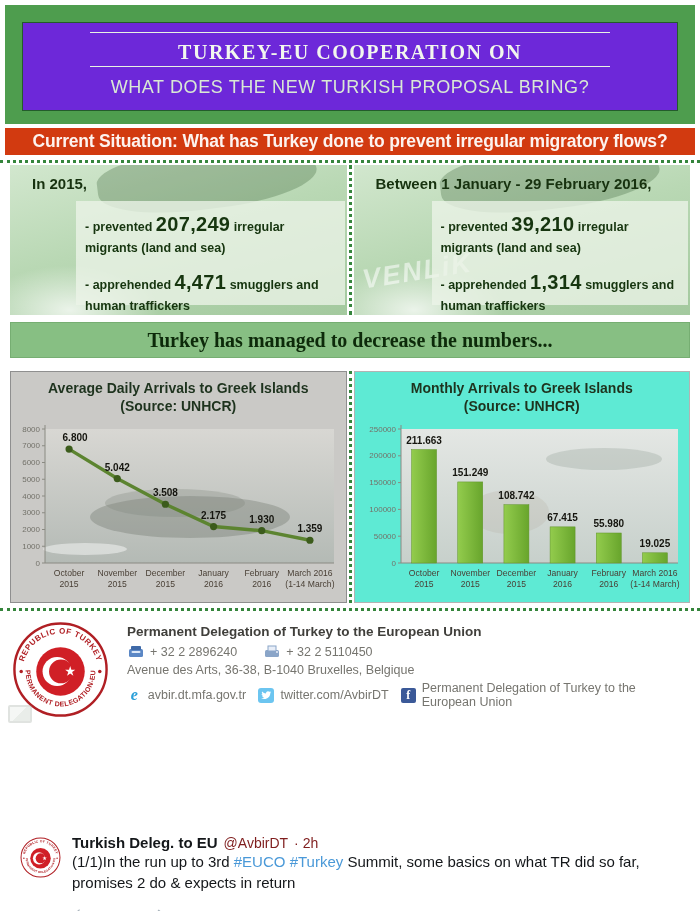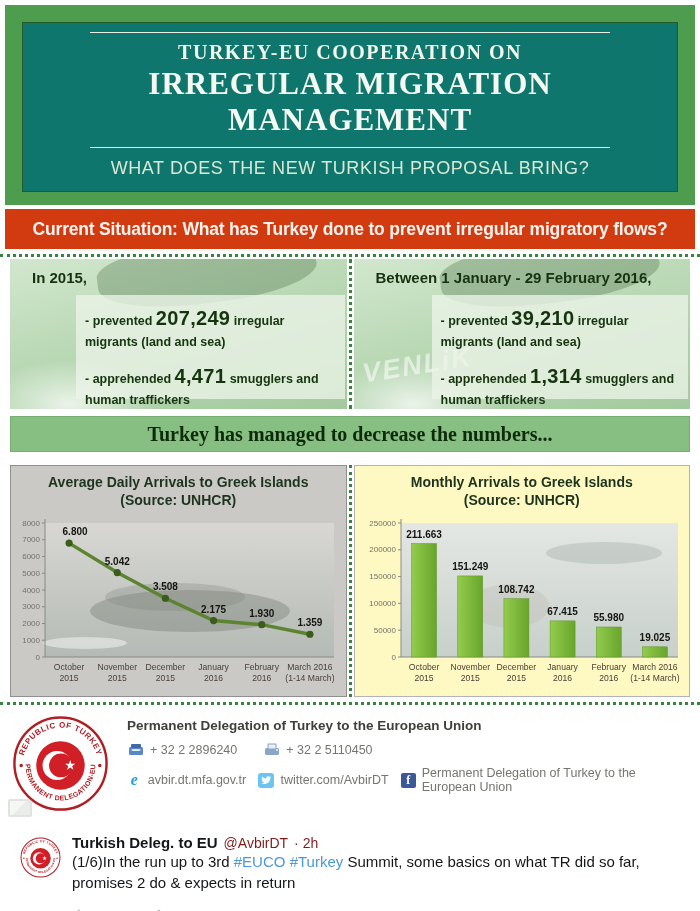--- a/index.html
+++ b/index.html
@@ -7,37 +7,37 @@
   body {
     width:700px; height:911px; overflow:hidden; position:relative;
     font-family:"Liberation Sans", sans-serif;
   }
 
   
   .infographic { position:absolute; left:0; top:0; width:700px; }
 
   
   .hero { margin:5px 5px 0 5px; background:#4e9d4e; padding:17px 17px 13px 17px; }
-  .hero-box { background:#0f766e; border:1px solid #235c2b; padding:9px 0 12px 0; }
+  .hero-box { background:#6d28d9; border:1px solid #235c2b; padding:9px 0 12px 0; }
   .hero-rule { height:1px; background:#e8f2e4; width:520px; margin:0 auto; }
   .hero-kicker {
     font-family:"Liberation Serif", serif; font-weight:bold; color:#f2f7ee;
     font-size:20px; letter-spacing:1.5px; text-align:center; margin:8px 0 2px 0;
   }
   .hero-title {
     font-family:"Liberation Serif", serif; font-weight:bold; color:#f4f8f0;
     font-size:31px; letter-spacing:1px; text-align:center; margin:1px 0 9px 0;
   }
   .hero-subtitle {
     color:#d9e9d5; font-size:18px; letter-spacing:.6px; text-align:center; margin-top:10px;
   }
 
   
   .banner {
-    margin:4px 5px 0 5px; background:#d23a10; height:40px;
+    margin:4px 5px 0 5px; background:#d23a10; height:27px;
     display:flex; align-items:center; justify-content:center;
   }
   .banner span {
     color:#fdf3ef; font-weight:bold; font-size:17.5px; letter-spacing:-0.2px;
   }
 
   .dotted-h { border-top:3px dotted #35853c; margin-top:5px; }
 
   
   .section-bar {
@@ -75,32 +75,32 @@
     font-weight:bold; font-size:12.5px; color:#16350f; line-height:1.5;
   }
   .col-right .stat-box { left:78px; }
   .stat-line { margin-bottom:9px; }
   .stat-big { font-size:20px; letter-spacing:.3px; }
 
   
   .charts { margin:13px 10px 0 10px; display:flex; height:232px; }
   .chart-panel { flex:1 1 0; padding:5px 4px 0 4px; overflow:hidden; }
   .panel-gray { background:#cac9c6; border:1px solid #8f8f8f; }
-  .panel-light { background:#fef9c3; border:1px solid #b3b3b3; }
+  .panel-light { background:#5eead4; border:1px solid #b3b3b3; }
   .chart-title {
     text-align:center; font-weight:bold; font-size:14px; color:#1e331e; line-height:1.25; margin-top:3px;
   }
   .chart-canvas { margin-top:2px; }
 
   
   .footer { position:relative; padding:8px 10px 0 12px; display:flex; height:108px; }
   .logo-wrap { width:97px; height:97px; flex:0 0 97px; margin-top:2px; }
   .contact { margin-left:18px; padding-top:5px; font-size:12.5px; color:#76756f; }
   .org-name { font-weight:bold; font-size:13.5px; color:#403f3b; margin-bottom:5px; }
-  .contact-row { display:flex; align-items:center; margin-bottom:4px;margin-top:9px; }
+  .contact-row { display:flex; align-items:center; margin-bottom:4px; }
   .contact-row .gap { width:26px; }
   .icn { display:inline-flex; width:17px; height:15px; margin-right:6px; align-items:center; justify-content:center; }
   .ie-e { color:#2a9fd8; font-weight:bold; font-style:italic; font-size:16px; font-family:"Liberation Serif",serif; }
   .fb-box { width:15px; height:15px; background:#3b5998; color:#fff; border-radius:2px;
             font-weight:bold; font-size:12px; display:flex; align-items:flex-end; justify-content:center;
             font-family:"Liberation Serif",serif; line-height:1.1; }
   .watermark {
     position:absolute; left:8px; bottom:-4px; width:24px; height:18px; opacity:.3;
     border:2px solid #9aa59a; border-radius:2px; background:linear-gradient(135deg,#dfe7df 50%, #b9c4b9 50%);
   }
@@ -124,21 +124,20 @@
 </style>
 </head>
 <body>
 
 <div class="infographic">
 
   <div class="hero">
     <div class="hero-box">
       <div class="hero-rule"></div>
       <div class="hero-kicker">TURKEY-EU COOPERATION ON</div>
-      <div class="hero-title">IRREGULAR MIGRATION MANAGEMENT</div>
       <div class="hero-rule"></div>
       <div class="hero-subtitle">WHAT DOES THE NEW TURKISH PROPOSAL BRING?</div>
     </div>
   </div>
 
   <div class="banner">
     <span>Current Situation: What has Turkey done to prevent irregular migratory flows?</span>
   </div>
 
   <div class="dotted-h"></div>
@@ -332,20 +331,23 @@
         <span class="icn">
           <svg width="16" height="13" viewBox="0 0 16 13">
               <rect x="1" y="5" width="14" height="7" rx="1.5" fill="#8aa5c8"></rect>
               <rect x="4" y="1" width="8" height="5" fill="#e8eef8" stroke="#8aa5c8"></rect>
               <circle cx="13" cy="7" r="1" fill="#e8eef8"></circle>
             </svg>
         </span>
         <span>+ 32 2 5110450</span>
       </div>
       <div class="contact-row">
+        <span>Avenue des Arts, 36-38, B-1040 Bruxelles, Belgique</span>
+      </div>
+      <div class="contact-row">
         <span class="icn">
             <span class="ie-e">e</span>
           </span>
         <span>avbir.dt.mfa.gov.tr</span>
         <span class="gap" style="width:14px"></span>
         <span class="icn">
           <svg width="16" height="15" viewBox="0 0 16 15">
               <rect x="0" y="0" width="16" height="15" rx="3" fill="#6cc5f0"></rect>
               <path d="M3,10.5 C4.5,10.7 5.6,10.3 6.2,9.7 C5.2,9.6 4.5,9 4.2,8.2 L5.2,8.1 C4.2,7.7 3.6,7 3.6,6 L4.6,6.2 C3.8,5.4 3.6,4.5 4.1,3.6 C5.2,4.8 6.5,5.5 8,5.6 C7.8,4.3 8.8,3.2 10,3.2 C10.6,3.2 11.1,3.4 11.5,3.8 L12.8,3.4 L12.1,4.5 L13.2,4.3 L12.3,5.3 C12.4,7.8 10.7,10.4 7.6,10.9 C6,11.2 4.3,11 3,10.5 Z" fill="#fff"></path>
             </svg>
@@ -382,21 +384,21 @@
     <circle cx="46.5" cy="52" r="15" fill="#fff"></circle>
     <circle cx="50.5" cy="52" r="12.3" fill="#d01f26"></circle>
     <path d="M60,46.5 L61.23,50.3 L65.23,50.3 L62.0,52.65 L63.23,56.45 L60,54.1 L56.77,56.45 L58.0,52.65 L54.77,50.3 L58.77,50.3 Z" fill="#fff"></path>
   </svg></div>
   <div class="tweet-main">
     <div class="tweet-head">
       <span class="tweet-name">Turkish Deleg. to EU</span>
       <span class="tweet-meta">@AvbirDT</span>
       <span class="tweet-meta">· 2h</span>
     </div>
-    <div class="tweet-body" id="tweet-body"><span>(1/6)In the run up to 3rd </span><span class="hashtag">#EUCO</span><span> </span><span class="hashtag">#Turkey</span><span> Summit, some basics on what TR did so far, promises 2 do &amp; expects in return</span></div>
+    <div class="tweet-body" id="tweet-body"><span>(1/1)In the run up to 3rd </span><span class="hashtag">#EUCO</span><span> </span><span class="hashtag">#Turkey</span><span> Summit, some basics on what TR did so far, promises 2 do &amp; expects in return</span></div>
     <div class="tweet-actions">
       <div class="action">
         <span>
           <svg width="17" height="14" viewBox="0 0 17 14">
               <path d="M7.5,1 L1.5,6 L7.5,11 L7.5,8.2 C11.2,8.2 13.6,9.6 15.2,12.3 C15.2,7.4 12.1,4.4 7.5,4.1 Z" fill="#aab5bd"></path>
             </svg>
         </span>
       </div>
       <div class="action">
         <span>

